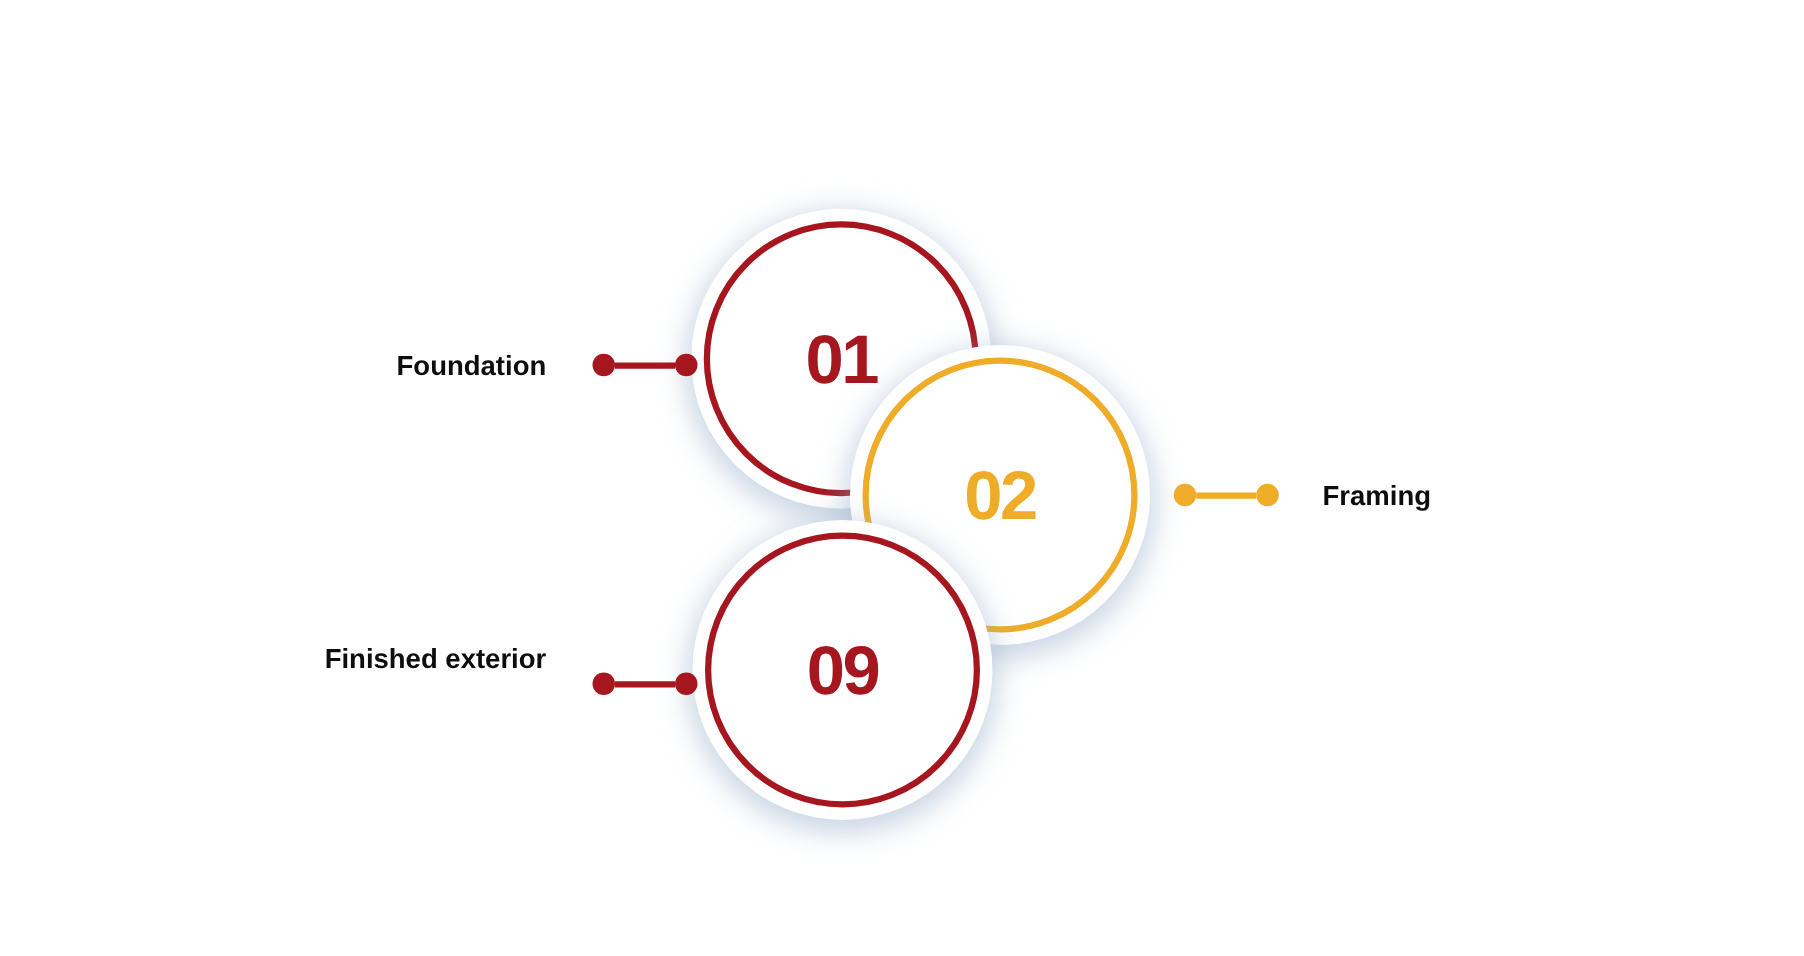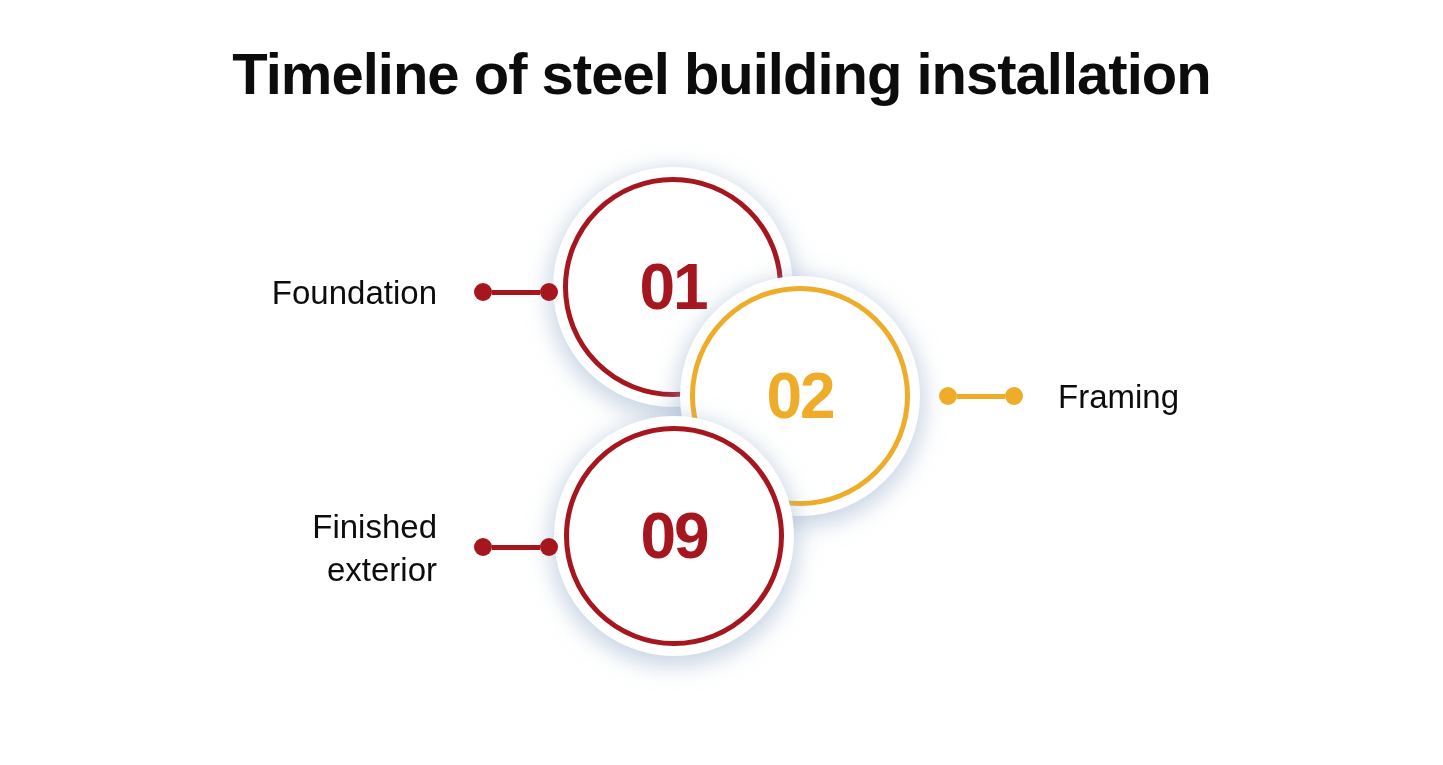--- a/index.html
+++ b/index.html
@@ -34,21 +34,21 @@
   .ring {
     position: absolute;
     inset: 10px;
     border-radius: 50%;
     border: 5px solid var(--c, #A6161F);
     display: flex;
     align-items: center;
     justify-content: center;
   }
   .num {
-    font-size: 64px;
+    font-size: 55px;
     font-weight: 800;
     letter-spacing: -2px;
     color: var(--c, #A6161F);
   }
   .connector {
     position: absolute;
     display: flex;
     align-items: center;
     height: 18px;
     z-index: 6;
@@ -61,37 +61,36 @@
     flex: none;
   }
   .connector .line {
     width: 48px;
     height: 5px;
     background: var(--c, #A6161F);
     flex: none;
   }
   .step-label {
     position: absolute;
-    font-size: 33px;
-    font-weight: 400;
+    font-size: 22px;
+    font-weight: 700;
     line-height: 43px;
     color: #0d0d0d;
     z-index: 6;
   }
   .align-right { text-align: right; }
   .z1 { z-index: 1; }
   .z2 { z-index: 2; }
   .z3 { z-index: 3; }
 </style>
 </head>
 <body>
 
 <div class="stage">
 
-  <h1 class="title">Timeline of steel building installation</h1>
 
   <div class="circle z1" style="left: 553px; top: 167px; --c: #A6161F;">
     <div class="ring">
       <span class="num">01</span>
     </div>
   </div>
 
   <div class="circle z2" style="left: 680px; top: 276px; --c: #EFAC28;">
     <div class="ring">
       <span class="num">02</span>

